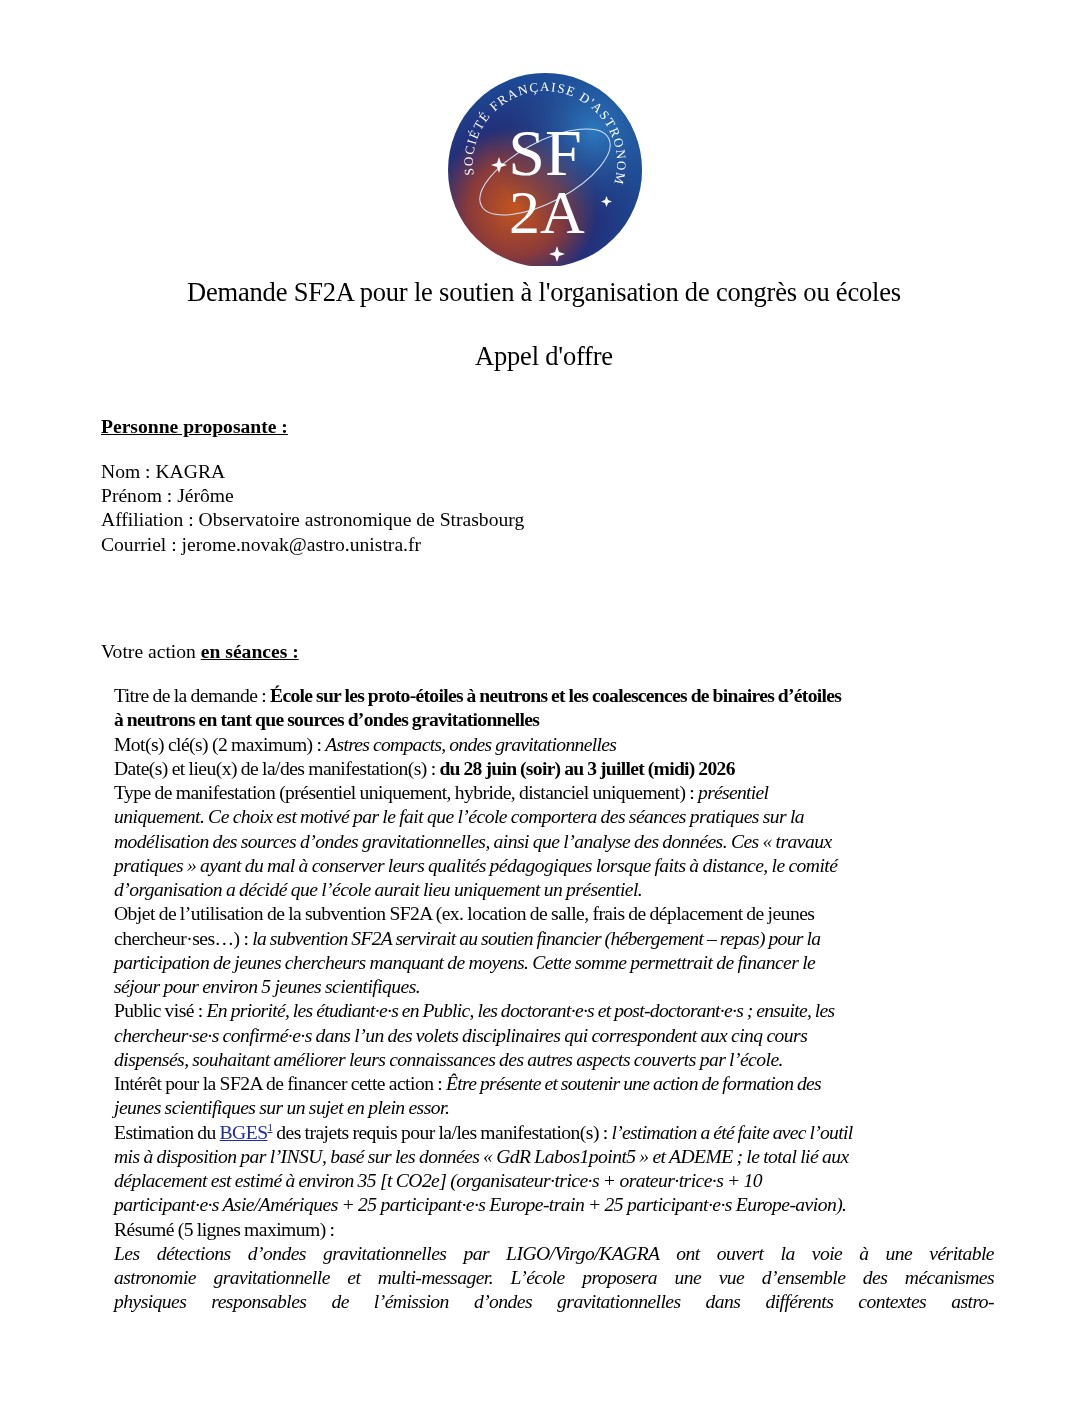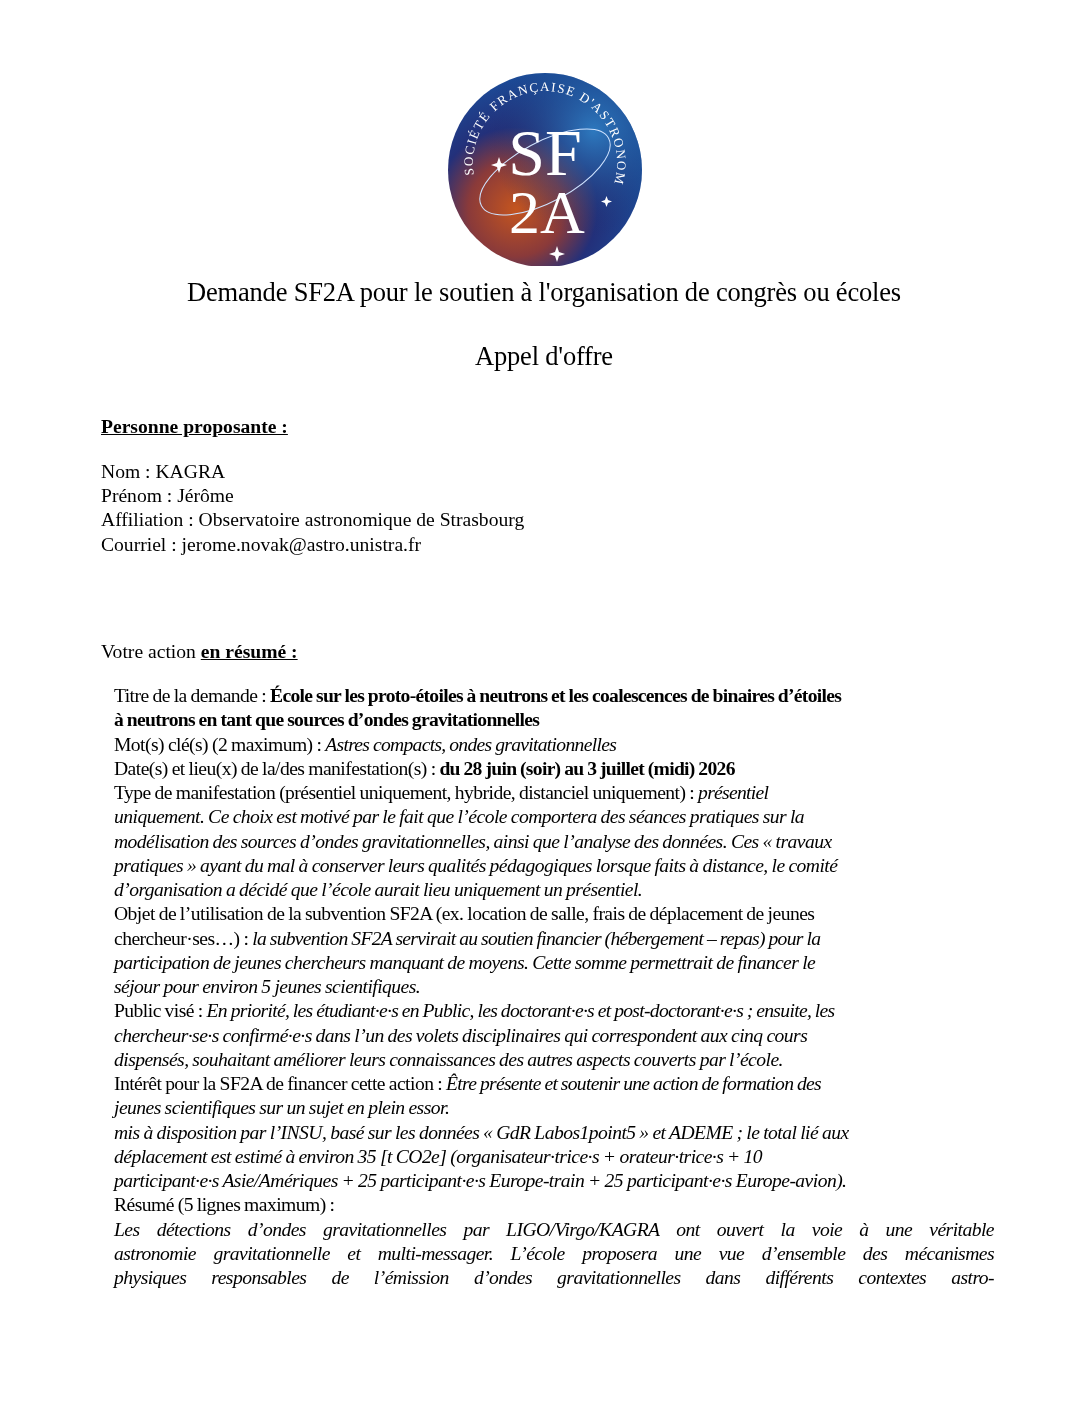--- a/index.html
+++ b/index.html
@@ -72,21 +72,21 @@
     <div class="section-head">Personne proposante :</div>
   </div>
   <div class="block" style="top:460px;">
     <div class="line"><span>Nom : </span><span>KAGRA</span></div>
     <div class="line"><span>Prénom : </span><span>Jérôme</span></div>
     <div class="line"><span>Affiliation : </span><span>Observatoire astronomique de Strasbourg</span></div>
     <div class="line"><span>Courriel : </span><span>jerome.novak@astro.unistra.fr</span></div>
   </div>
 
   <div class="block" style="top:640px;">
-    <span>Votre action </span><span class="bold-u">en résumé :</span>
+    <span>Votre action </span><span class="bold-u">en séances :</span>
   </div>
 
   <div class="block narrow" style="top:684px; line-height:24.25px;margin-left:13px;">
     <div class="line"><span>Titre de la demande : </span><b>École sur les proto-étoiles à neutrons et les coalescences de binaires d’étoiles</b></div>
     <div class="line"><b>à neutrons en tant que sources d’ondes gravitationnelles</b></div>
 
     <div class="line"><span>Mot(s) clé(s) (2 maximum) : </span><i>Astres compacts, ondes gravitationnelles</i></div>
 
     <div class="line"><span>Date(s) et lieu(x) de la/des manifestation(s) : </span><b>du 28 juin (soir) au 3 juillet (midi) 2026</b></div>
 
@@ -101,20 +101,21 @@
     <div class="line i">participation de jeunes chercheurs manquant de moyens. Cette somme permettrait de financer le</div>
     <div class="line i">séjour pour environ 5 jeunes scientifiques.</div>
 
     <div class="line"><span>Public visé : </span><i>En priorité, les étudiant·e·s en Public, les doctorant·e·s et post-doctorant·e·s ; ensuite, les</i></div>
     <div class="line i">chercheur·se·s confirmé·e·s dans l’un des volets disciplinaires qui correspondent aux cinq cours</div>
     <div class="line i">dispensés, souhaitant améliorer leurs connaissances des autres aspects couverts par l’école.</div>
 
     <div class="line"><span>Intérêt pour la SF2A de financer cette action : </span><i>Être présente et soutenir une action de formation des</i></div>
     <div class="line i">jeunes scientifiques sur un sujet en plein essor.</div>
 
+    <div class="line"><span>Estimation du </span><span class="link">BGES</span><sup class="link">1</sup><span> des trajets requis pour la/les manifestation(s) : </span><i>l’estimation a été faite avec l’outil</i></div>
     <div class="line i">mis à disposition par l’INSU, basé sur les données « GdR Labos1point5 » et ADEME ; le total lié aux</div>
     <div class="line i">déplacement est estimé à environ 35 [t CO2e] (organisateur·trice·s + orateur·trice·s + 10</div>
     <div class="line i">participant·e·s Asie/Amériques + 25 participant·e·s Europe-train + 25 participant·e·s Europe-avion).</div>
 
     <div class="line">Résumé (5 lignes maximum) :</div>
     <div class="i justify">
       <div class="line i">Les détections d’ondes gravitationnelles par LIGO/Virgo/KAGRA ont ouvert la voie à une véritable</div>
       <div class="line i">astronomie gravitationnelle et multi-messager. L’école proposera une vue d’ensemble des mécanismes</div>
       <div class="i justify" style="white-space:normal;">physiques responsables de l’émission d’ondes gravitationnelles dans différents contextes astro-</div>
     </div>

